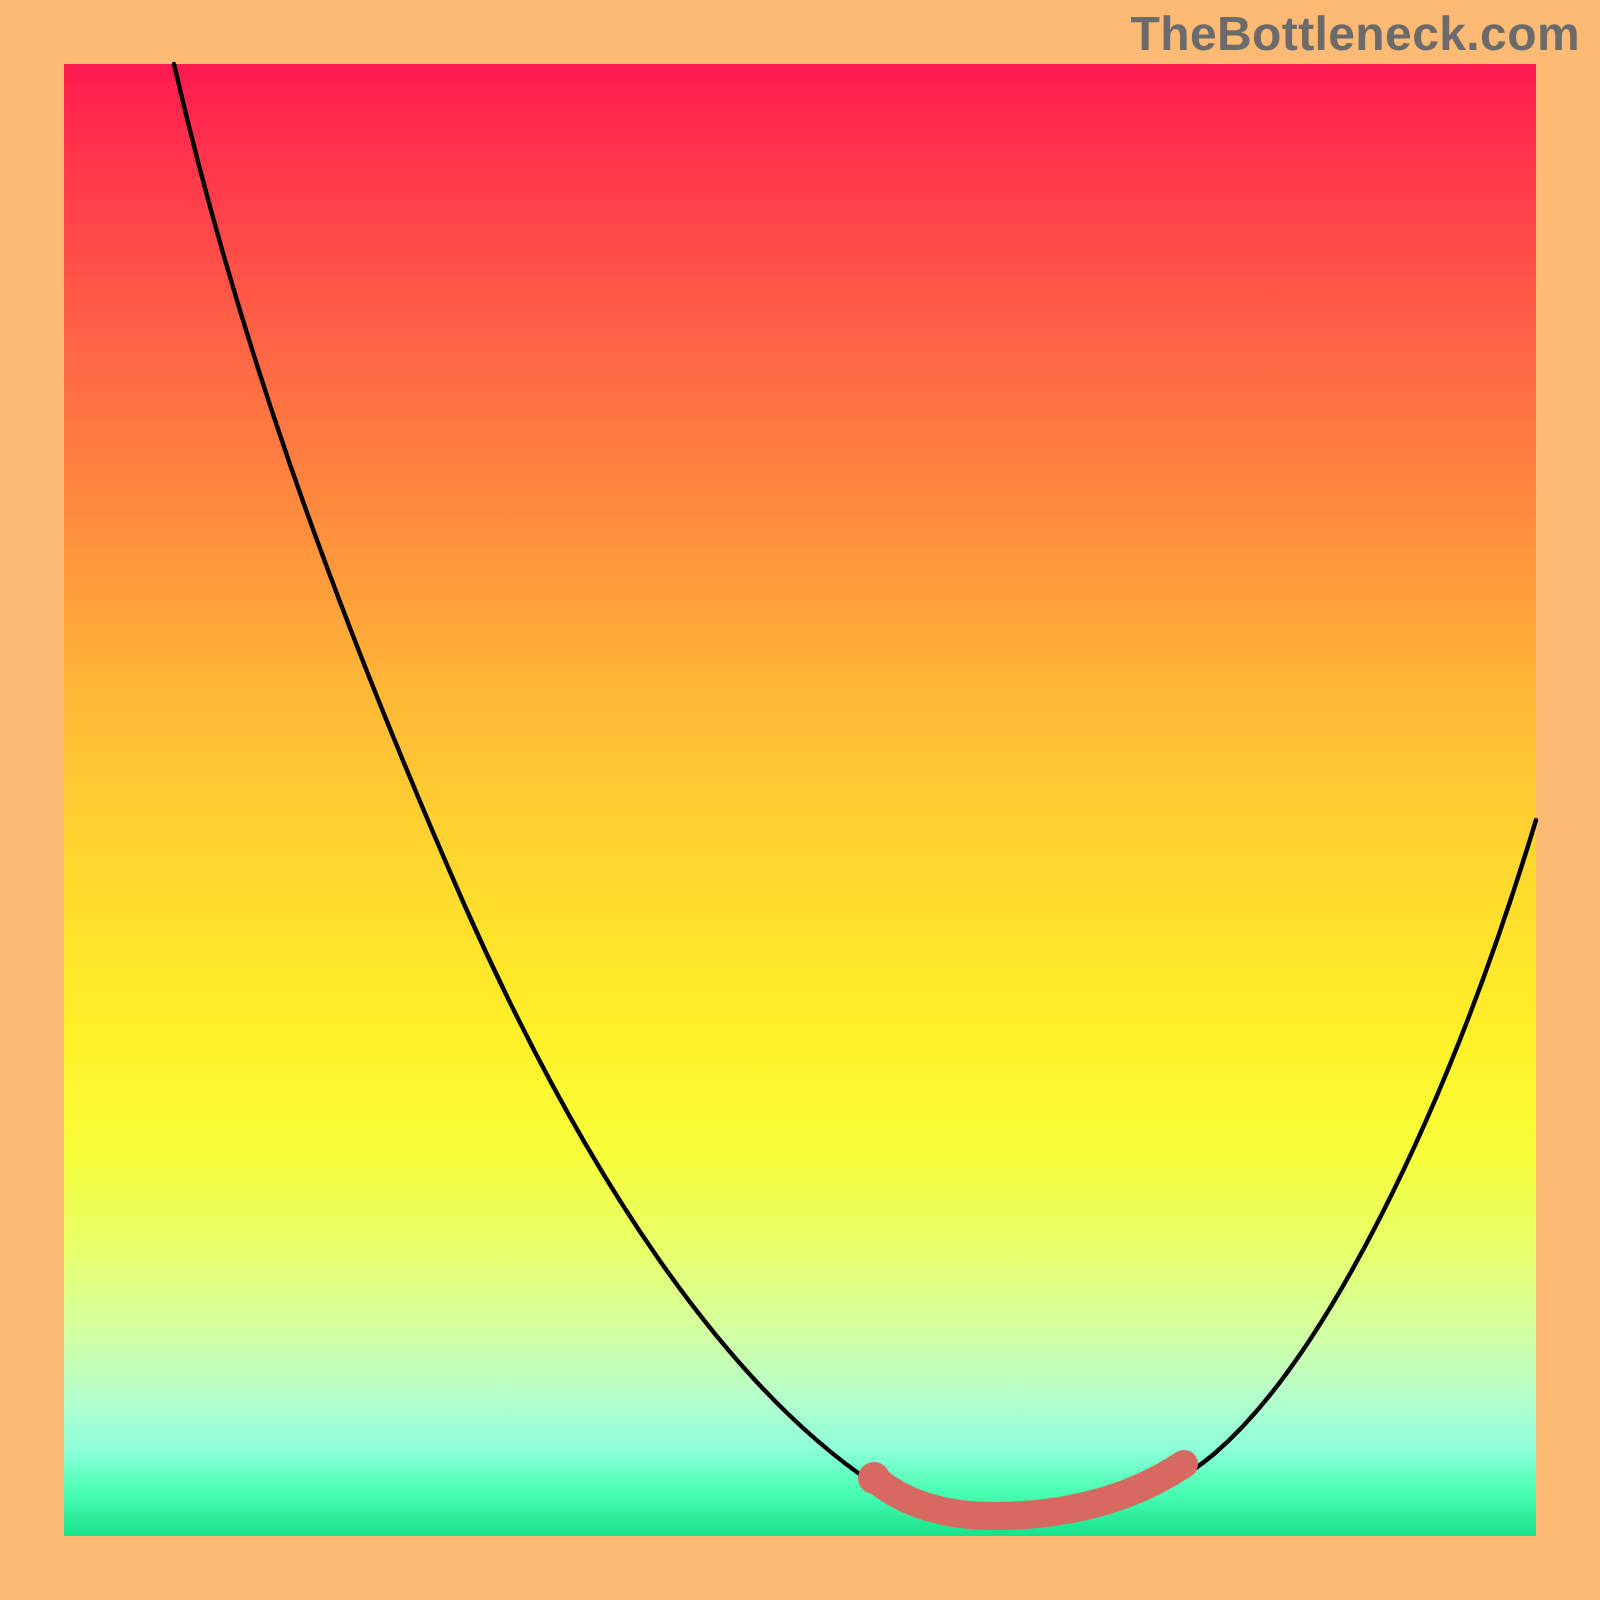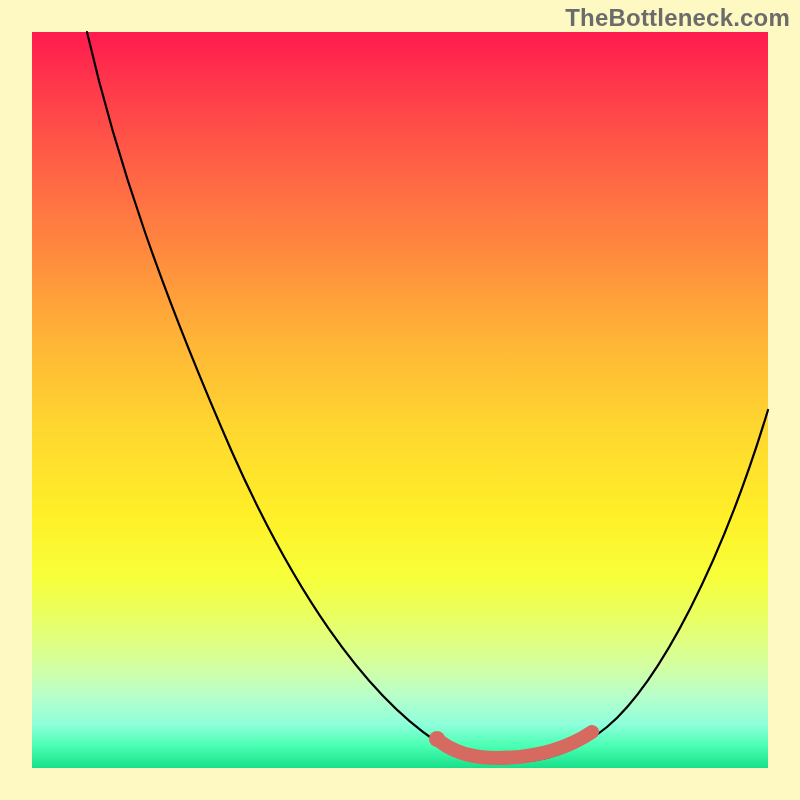--- a/index.html
+++ b/index.html
@@ -1,21 +1,21 @@
 <!DOCTYPE html>
 <html><head>
 <meta charset="utf-8">
 <style>
   * { margin: 0; padding: 0; box-sizing: border-box; }
   html, body { width: 800px; height: 800px; background: #000; overflow: hidden; }
   .canvas {
     position: relative;
     width: 800px;
     height: 800px;
-    background: #fef9c3;
+    background: #fdba74;
   }
   .watermark {
     position: absolute;
     top: 4px;
     right: 10px;
     color: #6b6b6b;
     font-family: Arial, Helvetica, sans-serif;
     font-size: 24px;
     font-weight: 600;
     letter-spacing: 0.2px;

